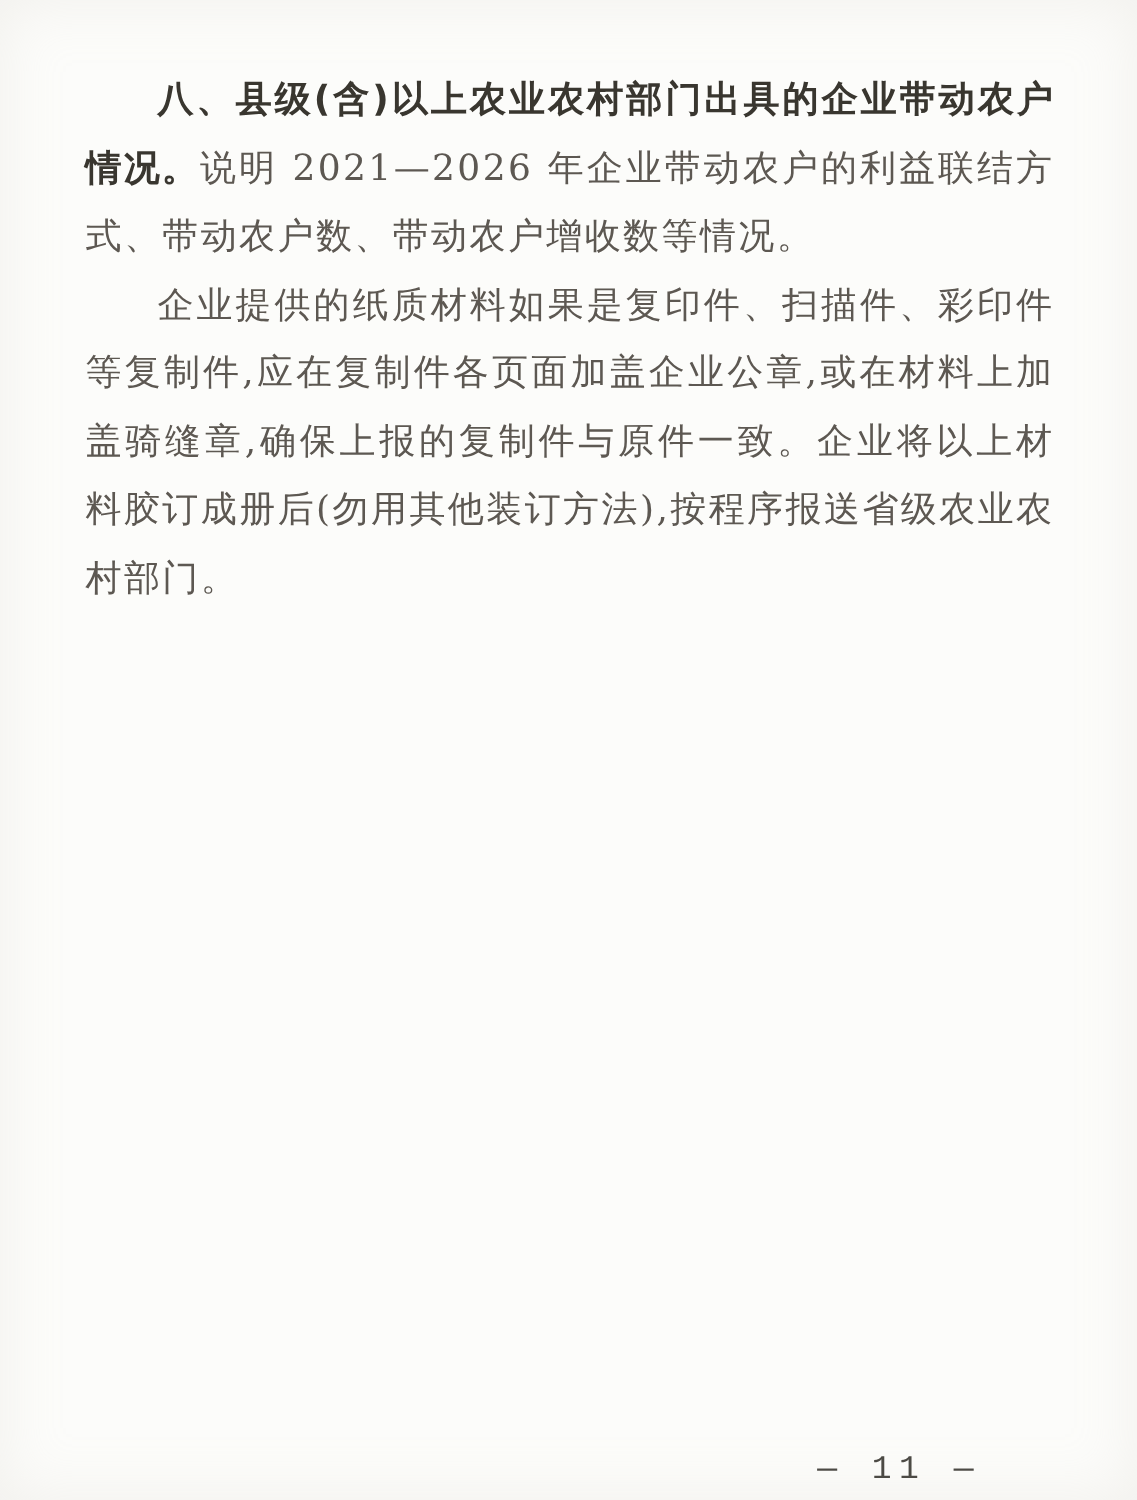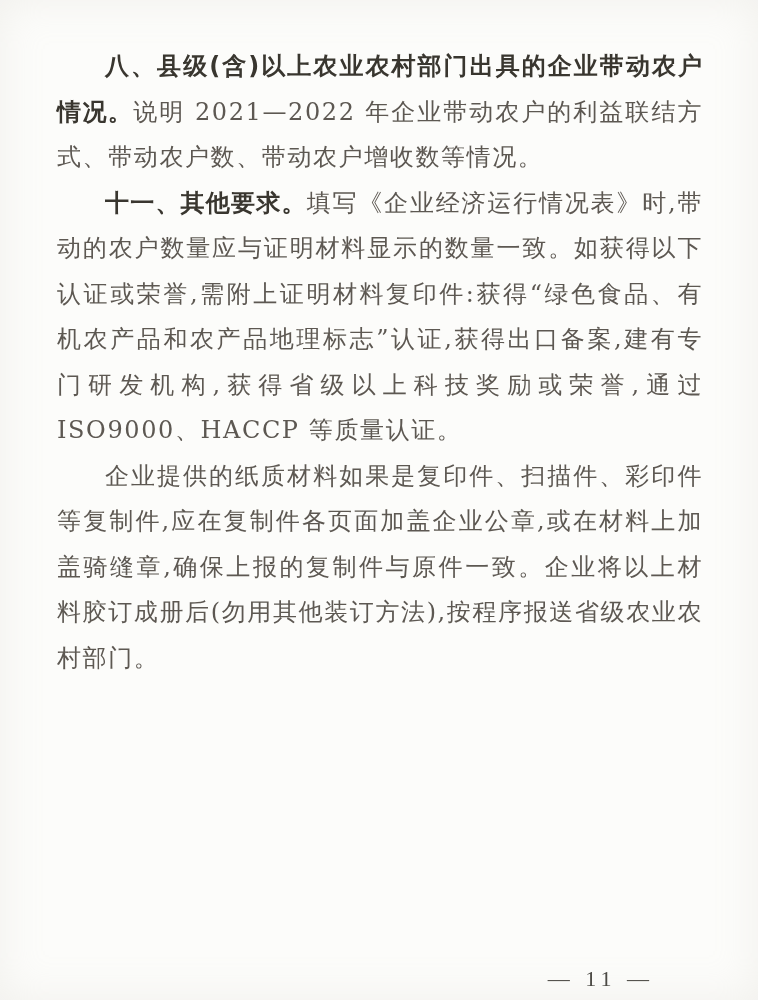--- a/index.html
+++ b/index.html
@@ -46,34 +46,33 @@
   .body-text {
     font-style: normal;
   }
   .footer {
     position: absolute;
     right: 104px;
     bottom: 8px;
     color: #4c4a45;
     font-size: 22px;
     letter-spacing: 5px;
-    font-family: Liberation Serif, serif;
+    font-family: Liberation Mono, monospace;
   }
 </style>
 </head>
 <body>
 
 <div class="page">
   <div class="content">
 
-    <p class="para"><span class="heading">八、县级(含)以上农业农村部门出具的企业带动农户情况。</span><span class="body-text">说明 2021—2022 年企业带动农户的利益联结方式、带动农户数、带动农户增收数等情况。</span></p>
+    <p class="para"><span class="heading">八、县级(含)以上农业农村部门出具的企业带动农户情况。</span><span class="body-text">说明 2021—2026 年企业带动农户的利益联结方式、带动农户数、带动农户增收数等情况。</span></p>
 
 
 
-    <p class="para"><span class="heading">十一、其他要求。</span><span class="body-text">填写《企业经济运行情况表》时,带动的农户数量应与证明材料显示的数量一致。如获得以下认证或荣誉,需附上证明材料复印件:获得“绿色食品、有机农产品和农产品地理标志”认证,获得出口备案,建有专门研发机构,获得省级以上科技奖励或荣誉,通过 ISO9000、HACCP 等质量认证。</span></p>
 
 
     <p class="para"><span class="heading"></span><span class="body-text">企业提供的纸质材料如果是复印件、扫描件、彩印件等复制件,应在复制件各页面加盖企业公章,或在材料上加盖骑缝章,确保上报的复制件与原件一致。企业将以上材料胶订成册后(勿用其他装订方法),按程序报送省级农业农村部门。</span></p>
 
   </div>
 
   <div class="footer">— 11 —</div>
 </div>
 
 </body></html>

